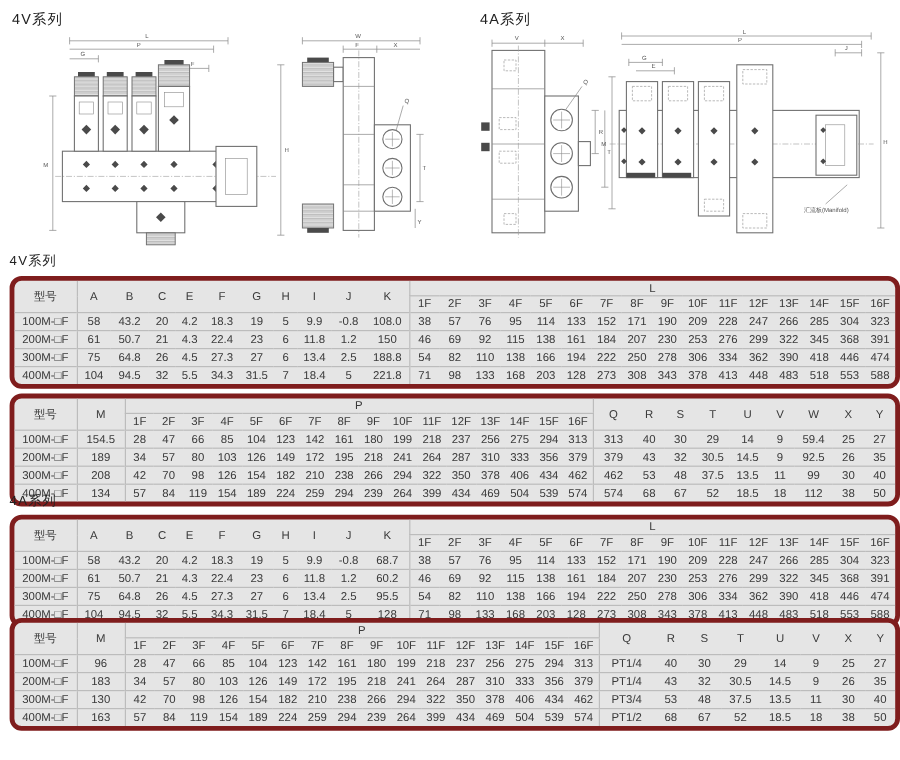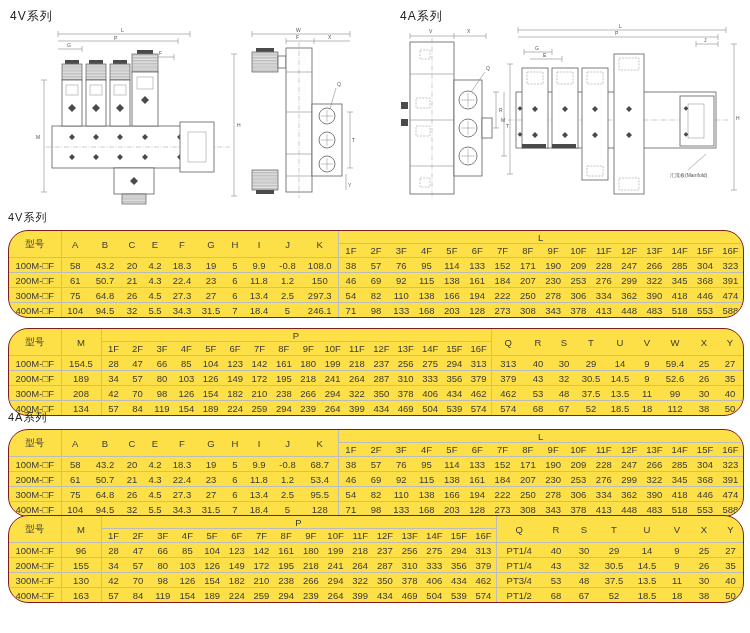--- a/index.html
+++ b/index.html
@@ -4,22 +4,22 @@
 <style>
   html,body{margin:0;padding:0;}
   body{width:750px;height:633px;position:relative;background:#ffffff;
        font-family:"Liberation Sans",sans-serif;color:#333;overflow:hidden;}
   .ttl{position:absolute;font-size:12px;color:#222;letter-spacing:1px;}
   .t1{left:10px;top:8px;} .t2{left:400px;top:8px;}
   .sl{position:absolute;left:8px;font-size:11px;color:#222;letter-spacing:1px;}
   .sl1{top:210px;} .sl2{top:410px;}
   .drw{position:absolute;}
   .d1{left:28px;top:24px;} .d2{left:390px;top:22px;}
-  .tblwrap{position:absolute;left:8px;width:734px;border:1px solid #7f1d1d;
-           border-radius:20px;overflow:hidden;background:#fde047;}
+  .tblwrap{position:absolute;left:8px;width:734px;border:4px solid #7f1d1d;
+           border-radius:10px;overflow:hidden;background:#e5e5e5;}
   .w1{top:230px;} .w2{top:328px;} .w3{top:429px;} .w4{top:515px;}
   table.tbl{border-collapse:collapse;table-layout:fixed;width:100%;
             font-size:9.5px;color:#3a3a3a;text-align:center;}
   table.tbl th{font-weight:normal;padding:0;font-size:9.5px;}
   table.tbl td{padding:0;height:14px;border-top:1px solid #bcbcbc;}
   table.tbl .gl{height:12px;border-bottom:1px solid #bcbcbc;}
   table.tbl .fh{height:13px;}
   table.tbl .vs{border-left:1px solid #bcbcbc;}
   
   .dln{stroke:#8a8a8a;stroke-width:0.6;fill:none;}
@@ -352,21 +352,21 @@
           <td class="mc">300M-□F</td>
           <td class="vs">75</td>
           <td>64.8</td>
           <td>26</td>
           <td>4.5</td>
           <td>27.3</td>
           <td>27</td>
           <td>6</td>
           <td>13.4</td>
           <td>2.5</td>
-          <td>297.3</td>
+          <td>188.8</td>
           <td class="vs">54</td>
           <td>82</td>
           <td>110</td>
           <td>138</td>
           <td>166</td>
           <td>194</td>
           <td>222</td>
           <td>250</td>
           <td>278</td>
           <td>306</td>
@@ -381,21 +381,21 @@
           <td class="mc">400M-□F</td>
           <td class="vs">104</td>
           <td>94.5</td>
           <td>32</td>
           <td>5.5</td>
           <td>34.3</td>
           <td>31.5</td>
           <td>7</td>
           <td>18.4</td>
           <td>5</td>
-          <td>246.1</td>
+          <td>221.8</td>
           <td class="vs">71</td>
           <td>98</td>
           <td>133</td>
           <td>168</td>
           <td>203</td>
           <td>128</td>
           <td>273</td>
           <td>308</td>
           <td>343</td>
           <td>378</td>
@@ -522,21 +522,21 @@
           <td>310</td>
           <td>333</td>
           <td>356</td>
           <td>379</td>
           <td class="vs">379</td>
           <td>43</td>
           <td>32</td>
           <td>30.5</td>
           <td>14.5</td>
           <td>9</td>
-          <td>52.6</td>
+          <td>92.5</td>
           <td>26</td>
           <td>35</td>
         </tr>
         <tr>
           <td class="mc">300M-□F</td>
           <td class="vs">208</td>
           <td class="vs">42</td>
           <td>70</td>
           <td>98</td>
           <td>126</td>
@@ -695,21 +695,21 @@
           <td class="mc">200M-□F</td>
           <td class="vs">61</td>
           <td>50.7</td>
           <td>21</td>
           <td>4.3</td>
           <td>22.4</td>
           <td>23</td>
           <td>6</td>
           <td>11.8</td>
           <td>1.2</td>
-          <td>53.4</td>
+          <td>60.2</td>
           <td class="vs">46</td>
           <td>69</td>
           <td>92</td>
           <td>115</td>
           <td>138</td>
           <td>161</td>
           <td>184</td>
           <td>207</td>
           <td>230</td>
           <td>253</td>
@@ -868,21 +868,21 @@
           <td>40</td>
           <td>30</td>
           <td>29</td>
           <td>14</td>
           <td>9</td>
           <td>25</td>
           <td>27</td>
         </tr>
         <tr>
           <td class="mc">200M-□F</td>
-          <td class="vs">155</td>
+          <td class="vs">183</td>
           <td class="vs">34</td>
           <td>57</td>
           <td>80</td>
           <td>103</td>
           <td>126</td>
           <td>149</td>
           <td>172</td>
           <td>195</td>
           <td>218</td>
           <td>241</td>

